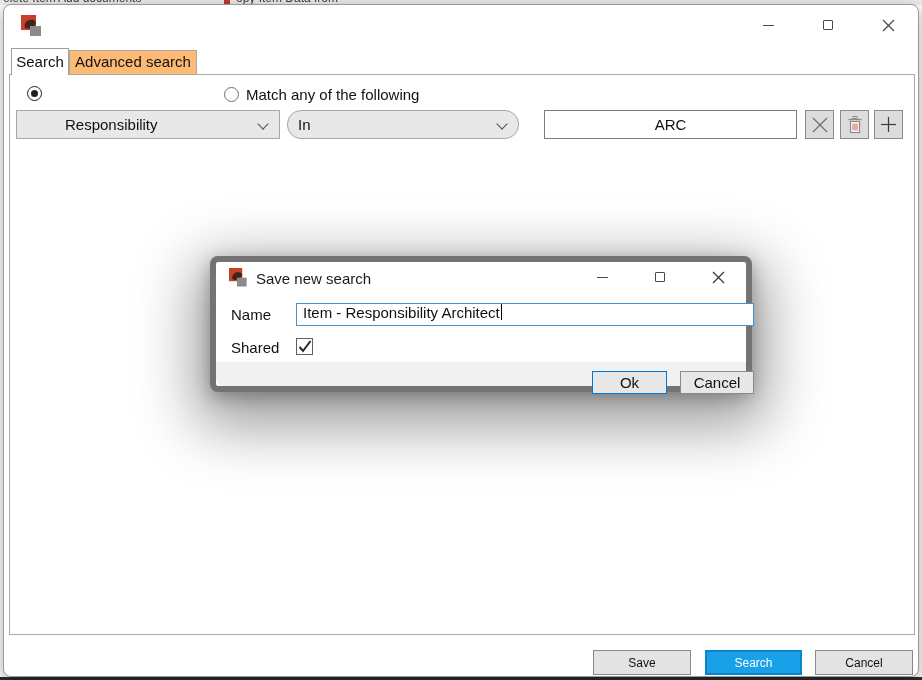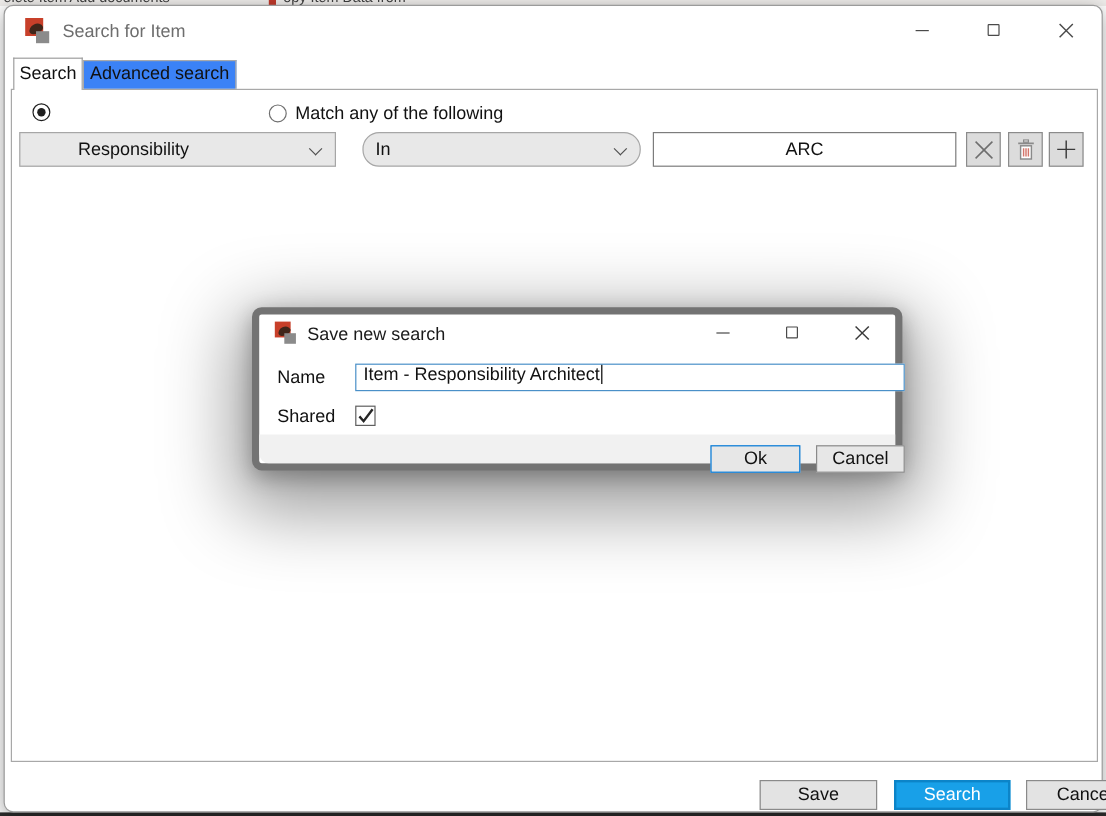--- a/index.html
+++ b/index.html
@@ -35,53 +35,53 @@
   .win-controls { position:absolute; top:4px; right:8px; display:flex; gap:16px; }
   .win-btn { width:44px; height:32px; display:flex; align-items:center; justify-content:center;
              background:transparent; border:none; cursor:default; }
   .glyph-min { width:11px; height:0; border-top:1.2px solid #4a4a4a; display:block; }
   .glyph-max { width:10px; height:10px; border:1.2px solid #4a4a4a; border-radius:1px; display:block; }
 
   
   .tab { position:absolute; text-align:center; font-size:15px; }
   .tab-active { left:7px; top:43px; width:58px; height:27px; background:#fff;
                 border:1px solid #9f9f9f; border-bottom:none; z-index:3; line-height:25px; }
-  .tab-inactive { left:65px; top:45px; width:128px; height:28px; background:#3b82f6;
+  .tab-inactive { left:65px; top:45px; width:128px; height:28px; background:#fdba74;
                   border:1px solid #a9a9a9; border-bottom:none; z-index:1; line-height:22px; }
 
   
   .panel { position:absolute; left:5px; top:69px; width:906px; height:561px;
            border:1px solid #a8a8a8; background:#fff; z-index:2; }
 
   .radio-option { position:absolute; top:11px; display:flex; align-items:center; gap:7px; }
   .radio-option.opt1 { left:17px; } .radio-option.opt2 { left:214px; }
   .radio { width:15px; height:15px; border-radius:50%; background:#fff; position:relative; flex:none; }
   .radio.selected { border:1px solid #1f1f1f; }
   .radio.selected::after { content:""; position:absolute; left:3px; top:3px; width:7px; height:7px;
                            border-radius:50%; background:#1f1f1f; }
   .radio.unselected { border:1px solid #6f6f6f; }
 
   .criteria-row { position:absolute; left:0; top:35px; width:100%; height:29px; }
   .dropdown { position:absolute; height:29px; background:#e8e8e8; border:1px solid #a6a6a6;
               line-height:27px; padding-left:10px; color:#111; cursor:default; }
-  .dd-field { left:6px; width:264px;padding-left:48px; } .dd-op { left:292px; width:232px;border-radius:14px; }
+  .dd-field { left:6px; width:264px;padding-left:48px; } .dd-op { left:277px; width:232px;border-radius:14px; }
   .chevron { position:absolute; right:12px; top:9px; width:8px; height:8px;
              border-right:1.4px solid #505050; border-bottom:1.4px solid #505050;
              transform:rotate(45deg); }
   .val-input { position:absolute; left:534px; top:0; width:253px; height:29px;
                border:1px solid #7c7c7c; background:#fff; text-align:center;
                font-family:inherit; font-size:15px; color:#111; }
   .btn-sq { position:absolute; top:0; width:29px; height:29px; background:#dcdcdc;
             border:1px solid #8b8b8b; display:flex; align-items:center; justify-content:center; }
   .btn-clear { left:795px; } .btn-trash { left:830px; } .btn-add { left:864px; }
 
   
   .footer-btn { position:absolute; top:645px; height:25px; background:#e3e3e3;
-                border:1px solid #8a8a8a; font-family:inherit; font-size:15px; color:#111;
-                display:flex; align-items:center; justify-content:center;margin-left:40px; }
+                border:1px solid #8a8a8a; font-family:inherit; font-size:12px; color:#111;
+                display:flex; align-items:center; justify-content:center; }
   .btn-save { left:589px; width:98px; }
   .btn-search { left:701px; width:97px; background:#18a0e8; border:2px solid #0c84c8; color:#fff; }
   .btn-cancel { left:811px; width:98px; }
 
   
   .modal { position:absolute; left:210px; top:256px; width:542px; height:136px;
            background:#fff; border:6px solid #737373; border-radius:8px; z-index:10;
            box-shadow:0 20px 60px 15px rgba(0,0,0,.38), 0 5px 18px rgba(0,0,0,.28); }
   .modal-titlebar { position:absolute; left:0; top:0; right:0; height:32px; }
   .modal-titlebar .app-icon { left:13px; top:6px; transform:scale(.88); transform-origin:top left; }
@@ -117,21 +117,20 @@
 <div class="bottom-strip"></div>
 
 <div class="main-window">
 
   <div class="mw-titlebar">
     <span class="app-icon">
       <span class="sq-red"></span>
       <span class="leaf"></span>
       <span class="sq-gray"></span>
     </span>
-    <span class="mw-title">Search for Item</span>
     <div class="win-controls">
       <button class="win-btn">
           <span class="glyph-min"></span>
         </button>
       <button class="win-btn">
           <span class="glyph-max"></span>
         </button>
       <button class="win-btn">
         <svg width="13" height="13" viewBox="0 0 13 13">
           <line x1="1" y1="1" x2="12" y2="12" stroke="#4a4a4a" stroke-width="1.2"></line>

